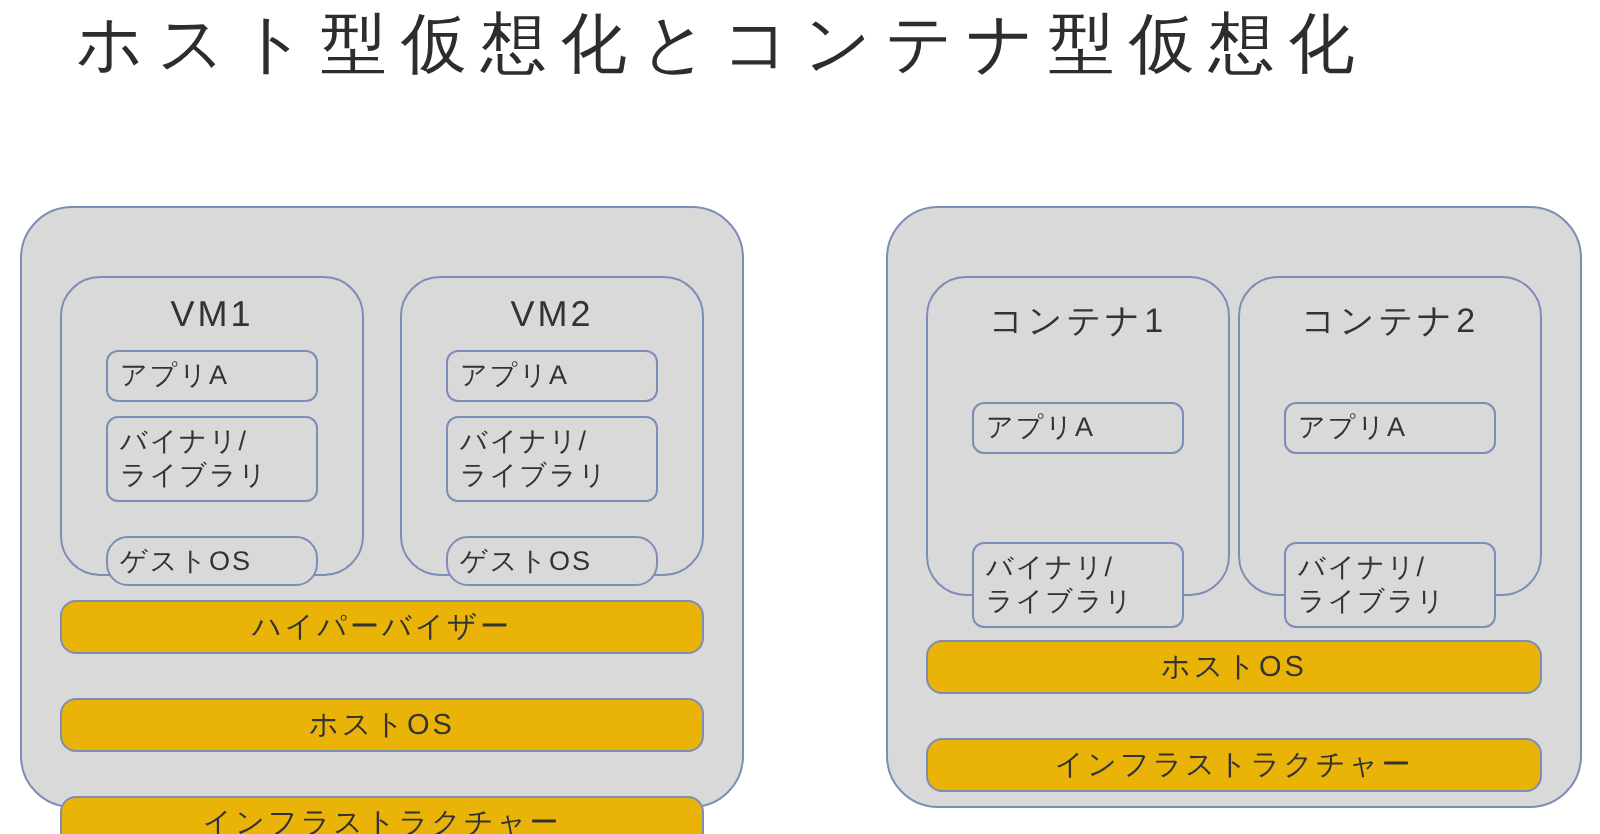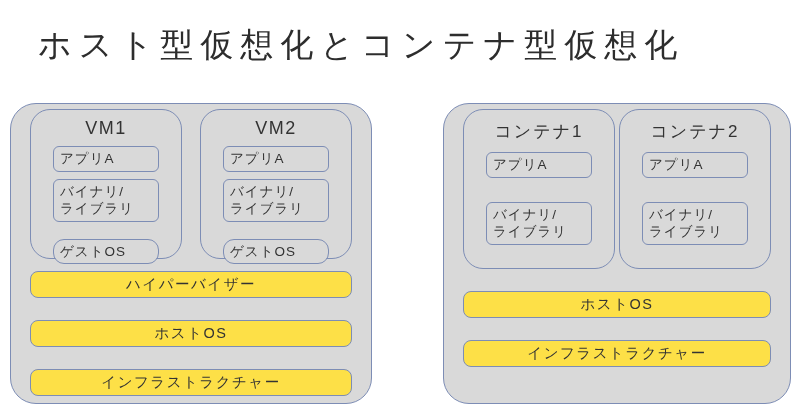--- a/index.html
+++ b/index.html
@@ -16,36 +16,36 @@
   .slide {
     position: relative;
     width: 800px;
     height: 417px;
     overflow: hidden;
     background: #ffffff;
   }
   .title {
     position: absolute;
     left: 38px;
-    top: 23px;
+    top: 0;
     font-size: 33px;
     font-weight: 400;
     letter-spacing: 7px;
     color: #2d2d2d;
     white-space: nowrap;
   }
   .outer {
     position: absolute;
     top: 103px;
     height: 301px;
     box-sizing: border-box;
     background: #d9d9d9;
     border: 1.6px solid #7d8db5;
     border-radius: 26px;
-    padding: 5px 19px;
+    padding: 34px 19px;
   }
   .outer.host { left: 10px; width: 362px; }
   .outer.containers { left: 443px; width: 348px; }
 
   .top-row {
     display: flex;
     justify-content: space-between;
   }
   .outer.host .top-row { height: 150px; }
   .outer.containers .top-row { height: 160px; }
@@ -54,21 +54,21 @@
     width: 152px;
     box-sizing: border-box;
     background: #d9d9d9;
     border: 1.4px solid #7d8db5;
     border-radius: 20px;
     display: flex;
     flex-direction: column;
     align-items: center;
   }
   .unit.vm { height: 150px; }
-  .unit.cont { height: 160px; }
+  .unit.cont { height: 160px; gap: 20px; }
 
   .unit-title {
     margin-top: 8px;
     font-size: 18px;
     letter-spacing: 1.5px;
     color: #333333;
     white-space: nowrap;
   }
   .unit.cont .unit-title { margin-top: 10px; font-size: 17px; letter-spacing: 2px; }
 
@@ -89,21 +89,21 @@
   }
   .unit.vm .chip-app { margin-top: 7px; }
   .unit.vm .chip-lib { margin-top: 7px; }
   .unit.vm .chip-os  { margin-top: 17px; border-radius: 11px; }
   .unit.cont .chip-app { margin-top: 9px; }
   .unit.cont .chip-lib { margin-top: 24px; }
 
   .bar {
     box-sizing: border-box;
     height: 27px;
-    background: #fde047;
+    background: #eab308;
     border: 1.2px solid #7d8db5;
     border-radius: 8px;
     display: flex;
     align-items: center;
     justify-content: center;
     font-size: 14.5px;
     letter-spacing: 1.5px;
     color: #333333;
     white-space: pre;
   }

